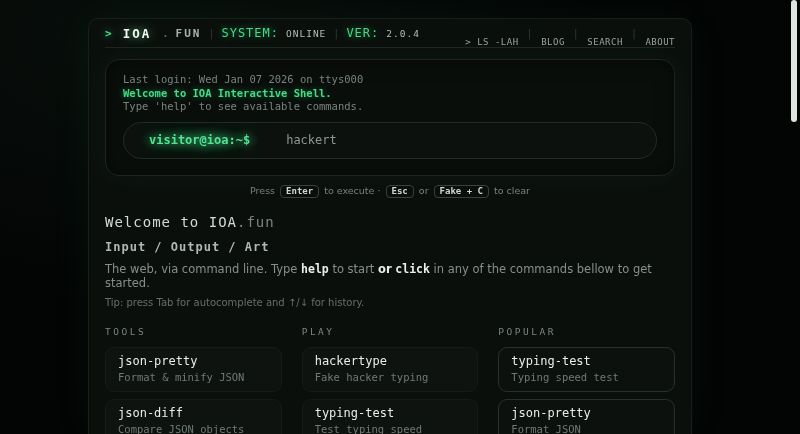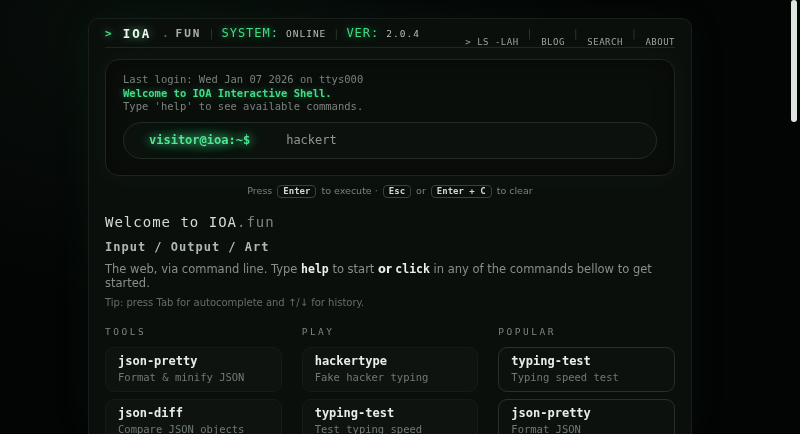--- a/index.html
+++ b/index.html
@@ -64,21 +64,21 @@
   .intro .bold { font-weight:bold; color:#e9eeea; }
   .tip { margin-top:7px; font-family:"DejaVu Sans", sans-serif; font-size:10px; color:#666e68; }
 
   
   .columns { margin-top:18px; display:grid; grid-template-columns:repeat(3,1fr); gap:20px; }
   .col-header { font-size:9.5px; letter-spacing:2.5px; color:#7b857d; }
   .card-list { margin-top:10px; display:flex; flex-direction:column; gap:7px; }
   .card { border-radius:9px; padding:6px 12px 7px 12px; cursor:pointer;
     background:#0e1310; border:1px solid rgba(255,255,255,0.035); min-height:40px; }
   .card.outlined { background:#0c110e; border:1px solid #28302a; }
-  .card-title { font-size:12px; font-weight:bold; color:#e7ede8; line-height:15px; }
+  .card-title { font-size:12px; font-weight:normal; color:#e7ede8; line-height:15px; }
   .card-desc { font-size:10.5px; color:#6f7a72; line-height:13px; margin-top:2px; }
 
   
   .scrollbar-thumb { position:absolute; right:3px; top:0; width:6px; height:122px;
     border-radius:3px; background:#dde5df; }
 </style>
 </head>
 <body>
 
 <div class="page">
@@ -117,21 +117,21 @@
     </div>
   </div>
 
   <div class="hints">
     <span>Press</span>
     <span class="key">Enter</span>
     <span>to execute</span>
     <span>·</span>
     <span class="key">Esc</span>
     <span>or</span>
-    <span class="key">Enter + C</span>
+    <span class="key">Fake + C</span>
     <span>to clear</span>
   </div>
 
   <div class="welcome">
     <h1 class="welcome-title"><span>Welcome to IOA</span><span class="suffix">.fun</span></h1>
     <div class="tagline">Input / Output / Art</div>
     <p class="intro">
       <span>The web, via command line. Type</span>
       <span class="cmd">help</span>
       <span>to start</span>

